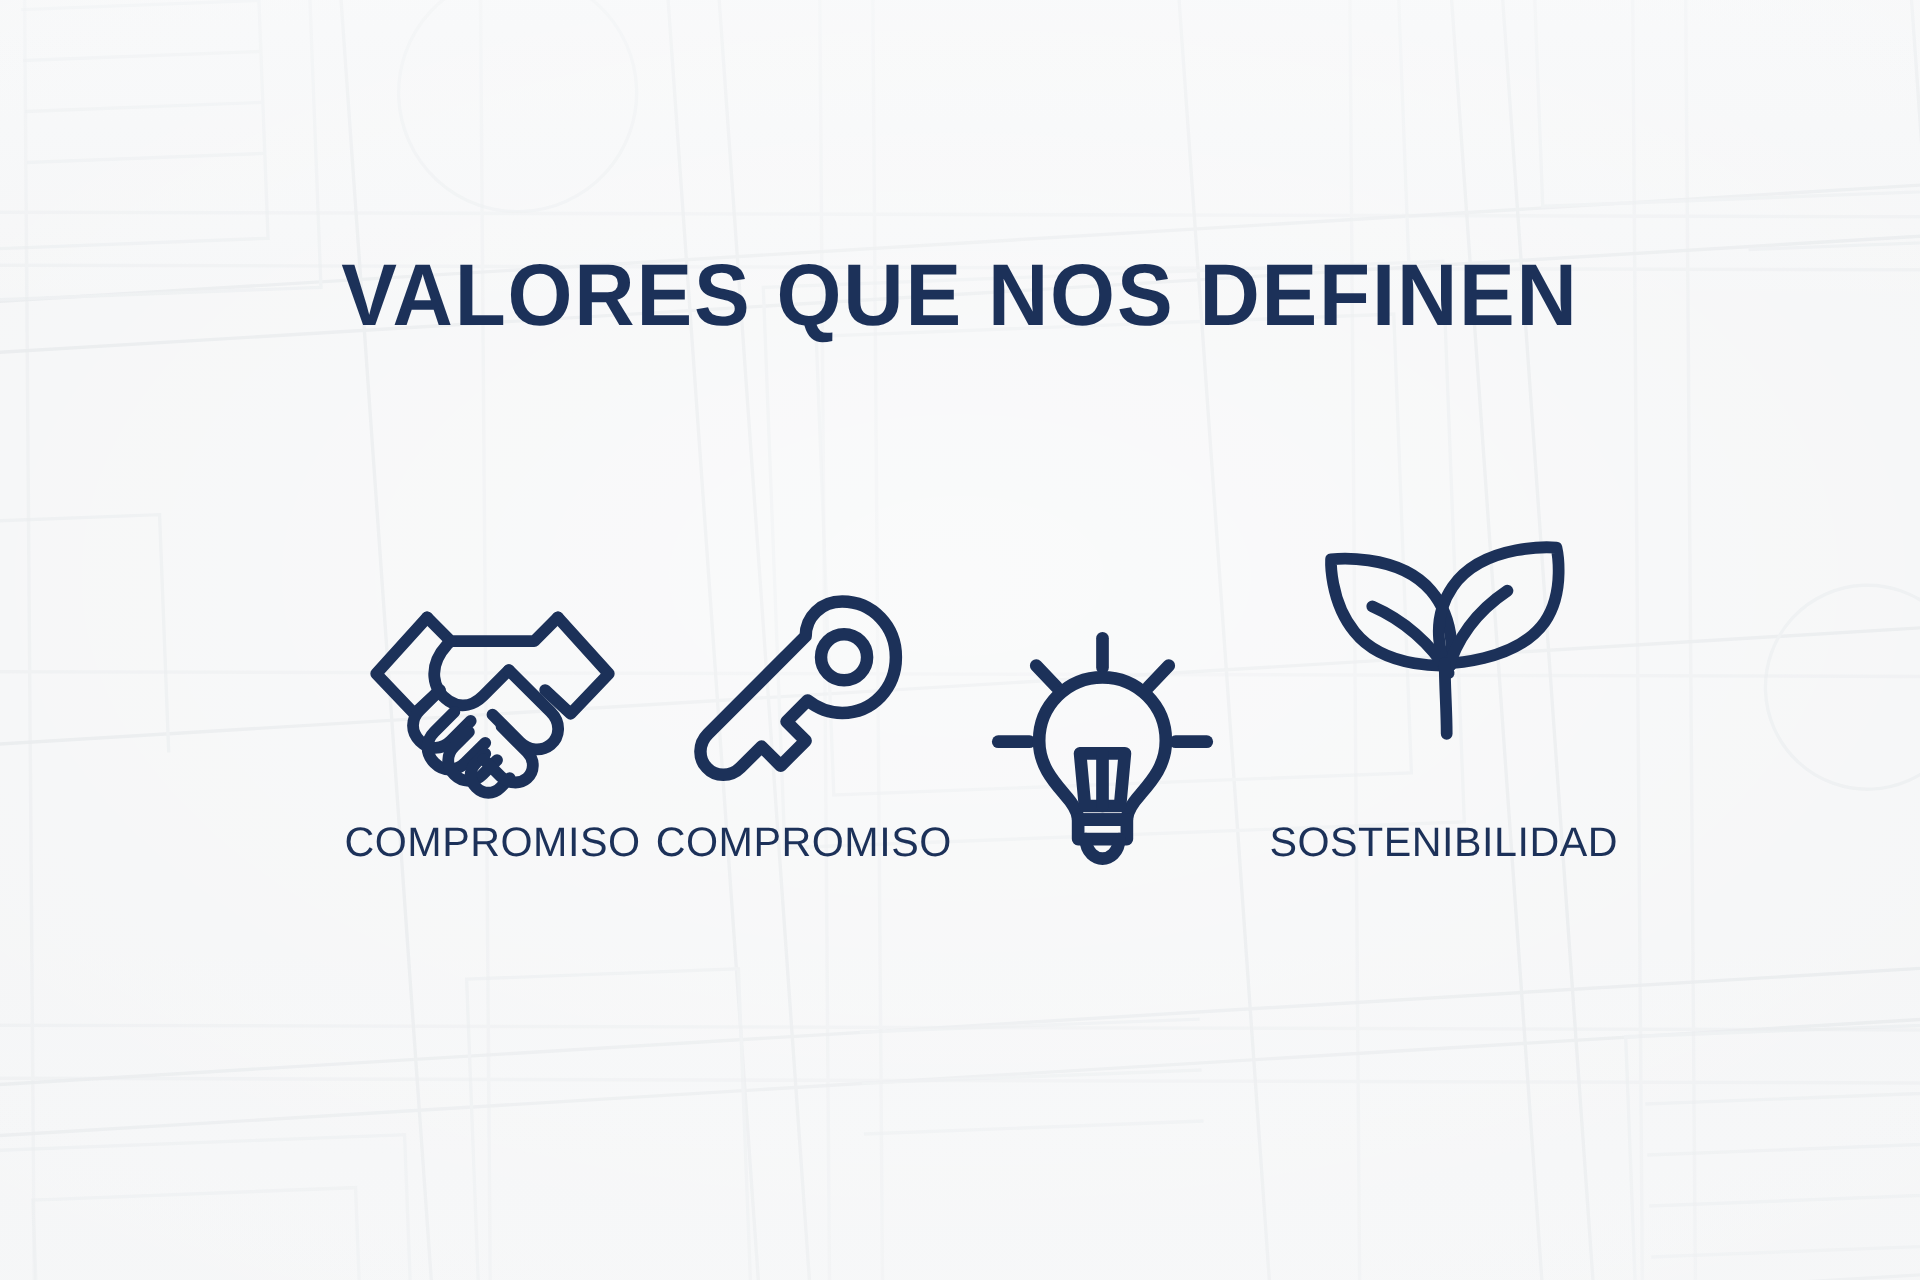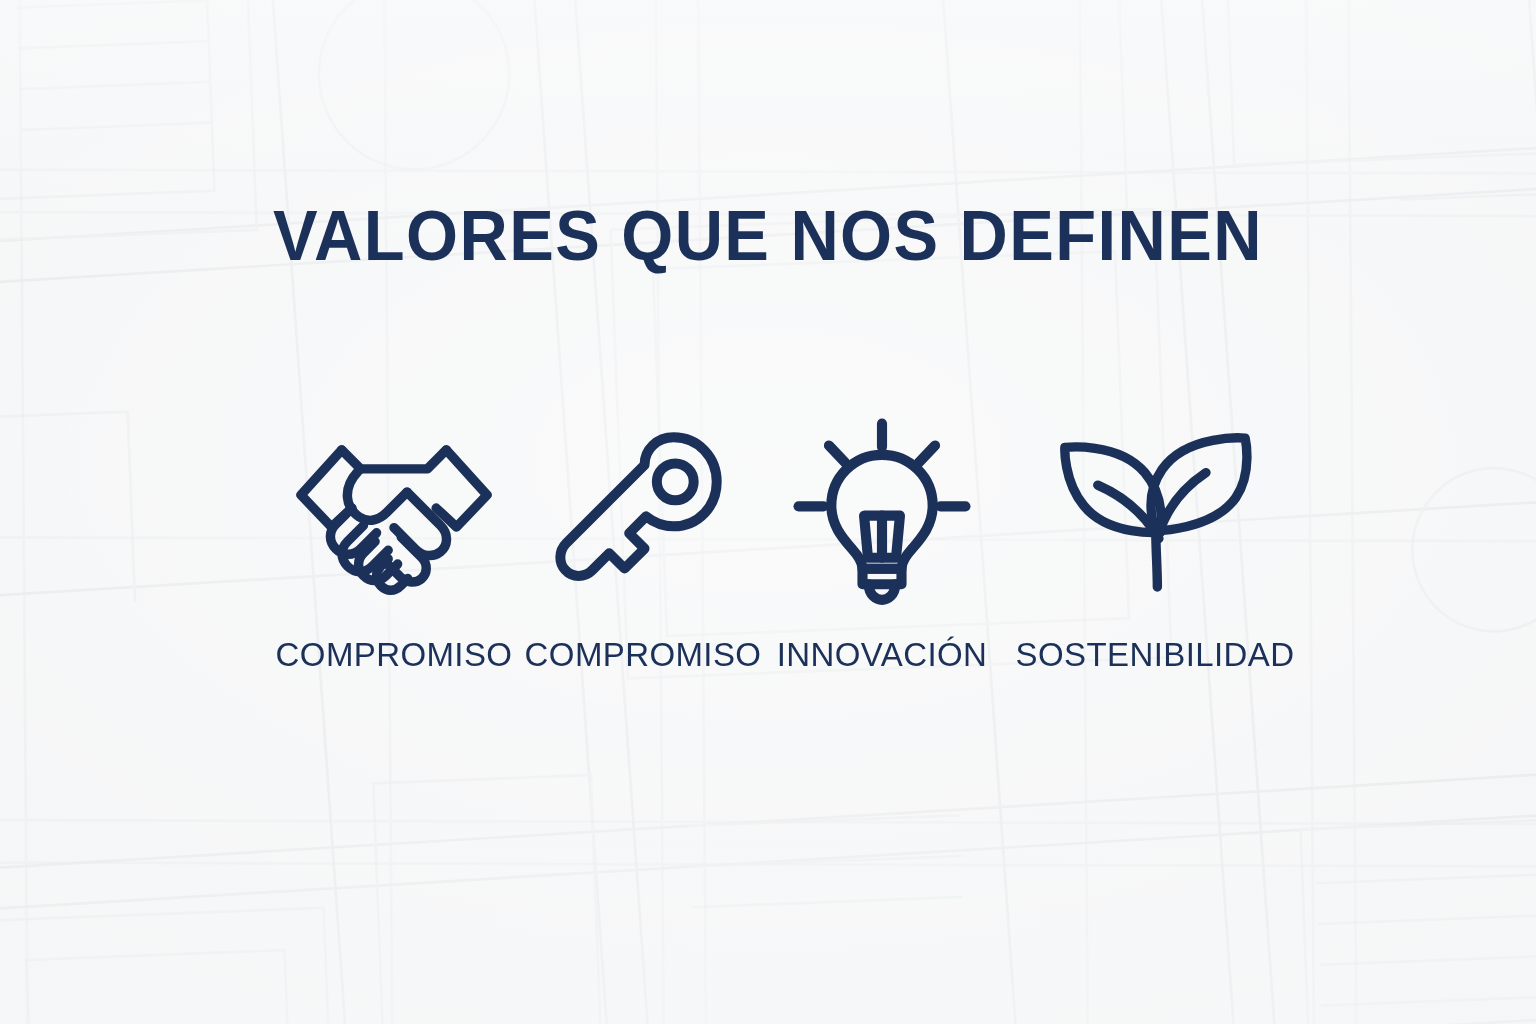--- a/index.html
+++ b/index.html
@@ -76,38 +76,38 @@
   }
   .value-icon {
     display: block;
     height: 186px;
     display: flex;
     align-items: center;
     justify-content: center;
   }
   .value-icon svg { display: block; overflow: visible; }
   .value-label {
-    margin-top: 34px;
+    margin-top: 9px;
     color: #1c3159;
     font-family: "Liberation Sans", sans-serif;
     font-weight: normal;
     font-size: 33px;
     line-height: 34px;
     letter-spacing: 0.4px;
     white-space: nowrap;
     text-align: center;
     user-select: none;
   }
 
   
   .vi-compromiso { width: 266px; }
   .vi-calidad    { width: 205px; }
   .vi-confianza  { width: 232px; }
   .vi-innovacion { width: 246px; }
-  .vi-sostenibilidad { width: 300px; }
+  .vi-sostenibilidad { width: 300px; gap: 44px; }
 
   .stroke-ico {
     fill: none;
     stroke: #1c3159;
     stroke-width: 13;
     stroke-linecap: round;
     stroke-linejoin: round;
   }
   .stroke-ico-thin {
     fill: none;
@@ -264,21 +264,20 @@
 
             <path d="M92 124 L138 124 L133 178 L97 178 Z"></path>
             <path d="M115 124 L115 178"></path>
 
             <path d="M90 192 L140 192 L140 212 L90 212 Z"></path>
 
             <path d="M98 212 C98 226 108 232 115 232 C122 232 132 226 132 212"></path>
           </g>
         </svg>
       </div>
-      <div class="value-label">INNOVACIÓN</div>
     </div>
 
     <div class="value-item vi-sostenibilidad">
       <div class="value-icon">
         <svg width="196" height="174" viewBox="0 0 250 222" xmlns="http://www.w3.org/2000/svg">
           <g class="stroke-ico-thin">
 
             <path d="M10 30
                      C10 30 78 22 112 62
                      C140 95 132 138 132 138

